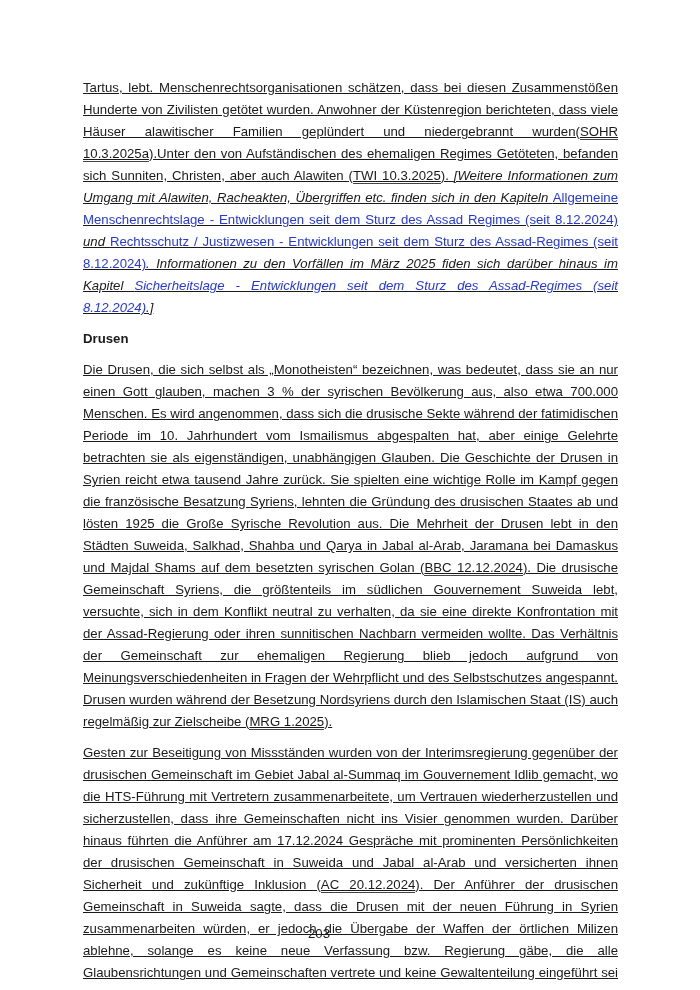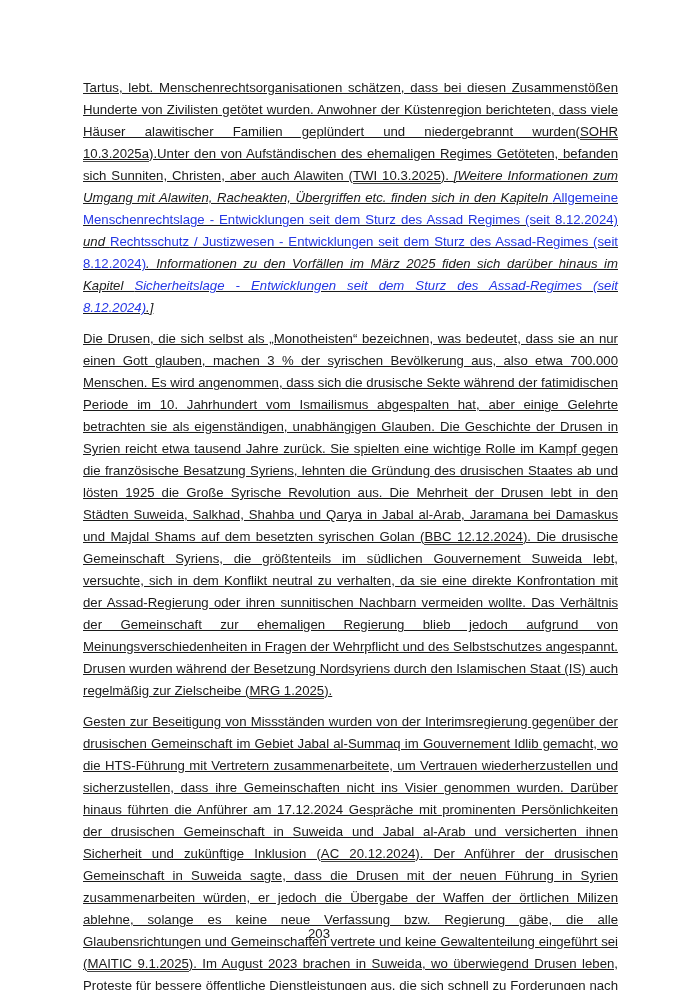--- a/index.html
+++ b/index.html
@@ -42,19 +42,20 @@
       font-size: 13.2px;
       color: #1a1a1a;
     }
   </style>
 </head>
 <body>
 
 <div class="page">
   <p><span>Tartus, lebt. Menschenrechtsorganisationen schätzen, dass bei diesen Zusammenstößen Hun­derte von Zivilisten getötet wurden. Anwohner der Küstenregion berichteten, dass viele Häuser alawitischer Familien geplündert und niedergebrannt wurden(</span><a class="cite">SOHR 10.3.2025a</a><span>).Unter den von Aufständischen des ehemaligen Regimes Getöteten, befanden sich Sunniten, Christen, aber auch Alawiten (</span><a class="cite">TWI 10.3.2025</a><span>). </span><span class="it"><span>[Weitere Informationen zum Umgang mit Alawiten, Racheakten, Übergriffen etc. finden sich in den Kapiteln </span><a class="xref" style="font-style:normal">Allgemeine Menschenrechtslage - Entwicklungen seit dem Sturz des Assad Regimes (seit 8.12.2024)</a><span> und </span><a class="xref" style="font-style:normal">Rechtsschutz / Justizwesen - Entwick­lungen seit dem Sturz des Assad-Regimes (seit 8.12.2024)</a><span>. Informationen zu den Vorfällen im März 2025 fiden sich darüber hinaus im Kapitel </span><a class="xref">Sicherheitslage - Entwicklungen seit dem Sturz des Assad-Regimes (seit 8.12.2024)</a><span>.]</span></span></p>
 
+  <h2>Drusen</h2>
 
   <p class="gap"><span>Die Drusen, die sich selbst als „Monotheisten“ bezeichnen, was bedeutet, dass sie an nur ei­nen Gott glauben, machen 3 % der syrischen Bevölkerung aus, also etwa 700.000 Menschen. Es wird angenommen, dass sich die drusische Sekte während der fatimidischen Periode im 10. Jahrhundert vom Ismailismus abgespalten hat, aber einige Gelehrte betrachten sie als eigen­ständigen, unabhängigen Glauben. Die Geschichte der Drusen in Syrien reicht etwa tausend Jahre zurück. Sie spielten eine wichtige Rolle im Kampf gegen die französische Besatzung Syriens, lehnten die Gründung des drusischen Staates ab und lösten 1925 die Große Syri­sche Revolution aus. Die Mehrheit der Drusen lebt in den Städten Suweida, Salkhad, Shahba und Qarya in Jabal al-Arab, Jaramana bei Damaskus und Majdal Shams auf dem besetzten syrischen Golan (</span><a class="cite">BBC 12.12.2024</a><span>). Die drusische Gemeinschaft Syriens, die größtenteils im südlichen Gouvernement Suweida lebt, versuchte, sich in dem Konflikt neutral zu verhalten, da sie eine direkte Konfrontation mit der Assad-Regierung oder ihren sunnitischen Nachbarn vermeiden wollte. Das Verhältnis der Gemeinschaft zur ehemaligen Regierung blieb jedoch aufgrund von Meinungsverschiedenheiten in Fragen der Wehrpflicht und des Selbstschutzes angespannt. Drusen wurden während der Besetzung Nordsyriens durch den Islamischen Staat (IS) auch regelmäßig zur Zielscheibe (</span><a class="cite">MRG 1.2025</a><span>).</span></p>
 
   <p class="gap"><span>Gesten zur Beseitigung von Missständen wurden von der Interimsregierung gegenüber der drusischen Gemeinschaft im Gebiet Jabal al-Summaq im Gouvernement Idlib gemacht, wo die HTS-Führung mit Vertretern zusammenarbeitete, um Vertrauen wiederherzustellen und sicher­zustellen, dass ihre Gemeinschaften nicht ins Visier genommen wurden. Darüber hinaus führten die Anführer am 17.12.2024 Gespräche mit prominenten Persönlichkeiten der drusischen Ge­meinschaft in Suweida und Jabal al-Arab und versicherten ihnen Sicherheit und zukünftige Inklusion (</span><a class="cite">AC 20.12.2024</a><span>). Der Anführer der drusischen Gemeinschaft in Suweida sagte, dass die Drusen mit der neuen Führung in Syrien zusammenarbeiten würden, er jedoch die Übergabe der Waffen der örtlichen Milizen ablehne, solange es keine neue Verfassung bzw. Regierung gäbe, die alle Glaubensrichtungen und Gemeinschaften vertrete und keine Gewaltenteilung eingeführt sei (</span><a class="cite">MAITIC 9.1.2025</a><span>). Im August 2023 brachen in Suweida, wo überwiegend Drusen leben, Proteste für bessere öffentliche Dienstleistungen aus, die sich schnell zu Forderungen nach al-Assads Abgang ausweiteten. Schon vor seinem Sturz forderten die Einwohner Suwei­das einen säkularen Staat, der die Rechte von Minderheiten verankert. Die Demonstranten</span></p>
 </div>
 
 <div class="page-number">203</div>
 
 </body></html>

